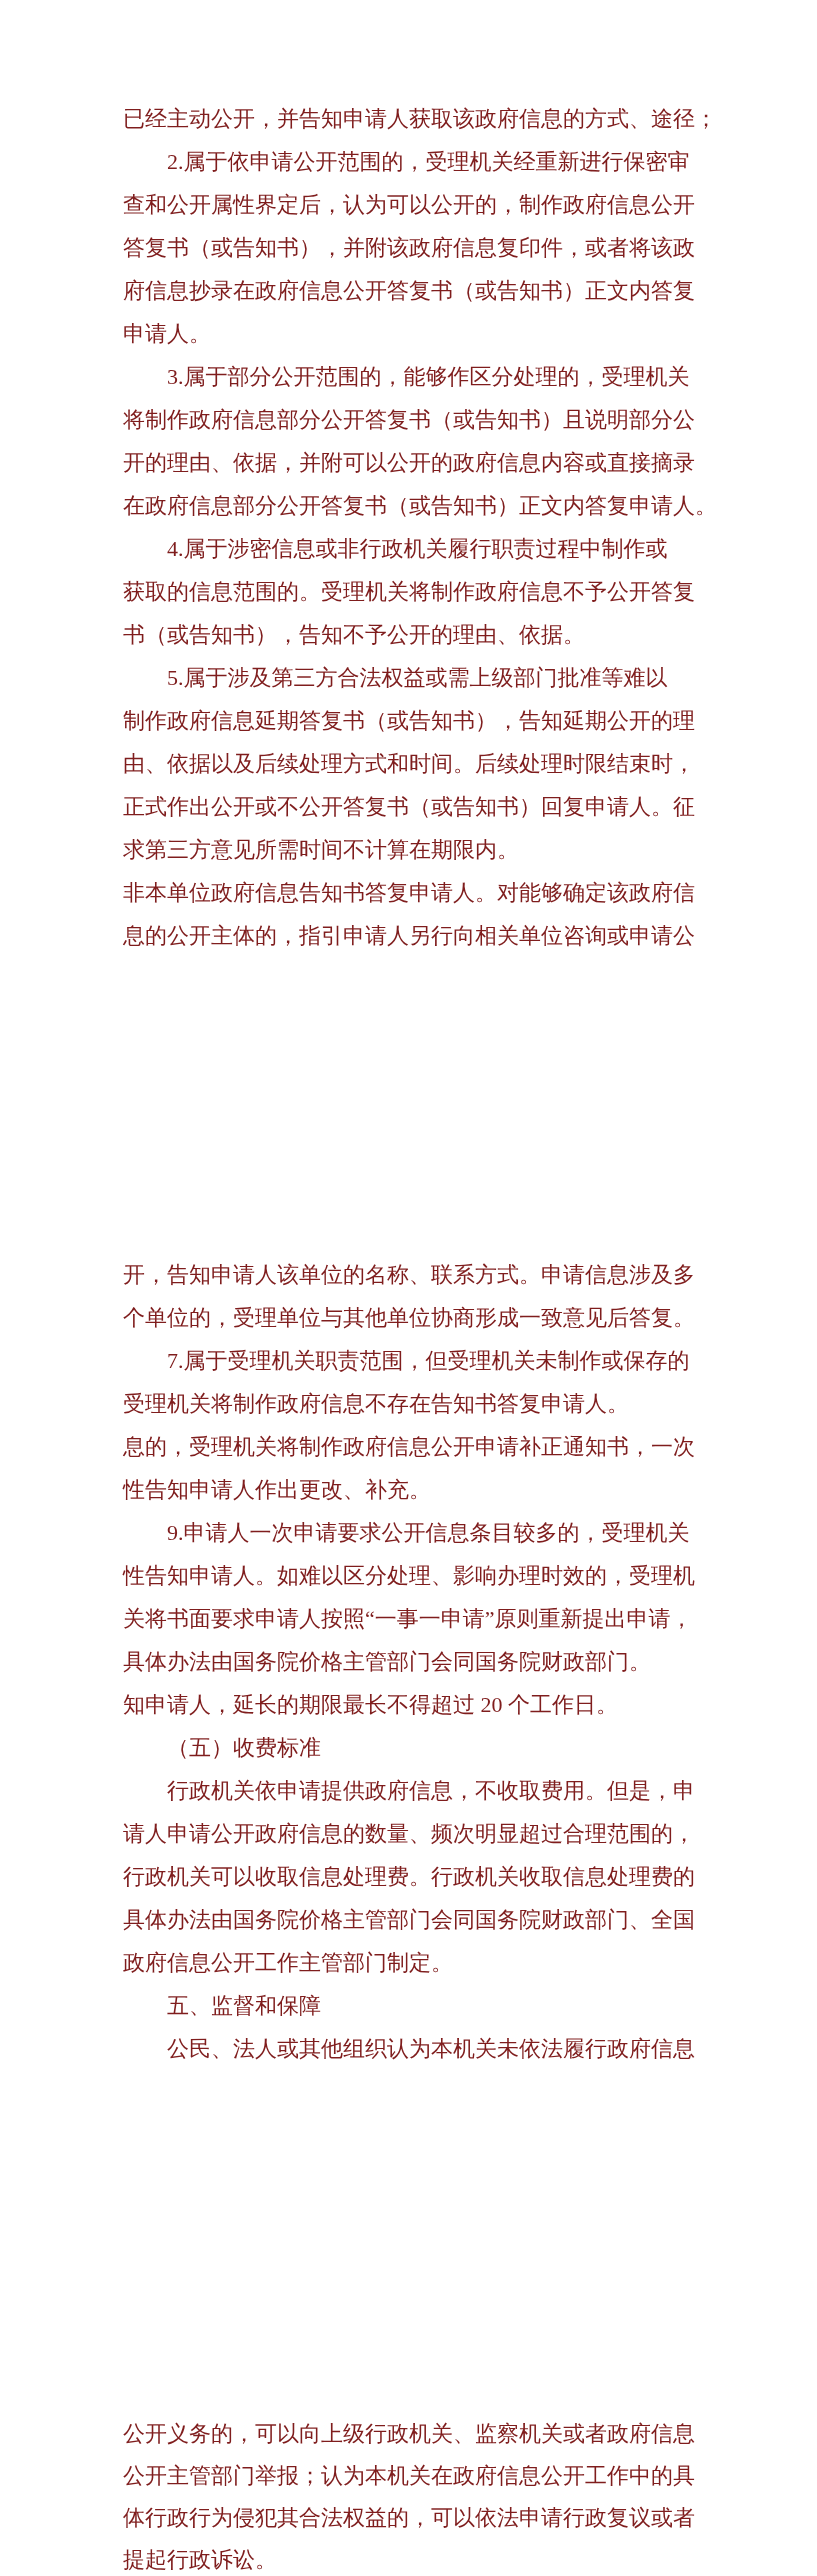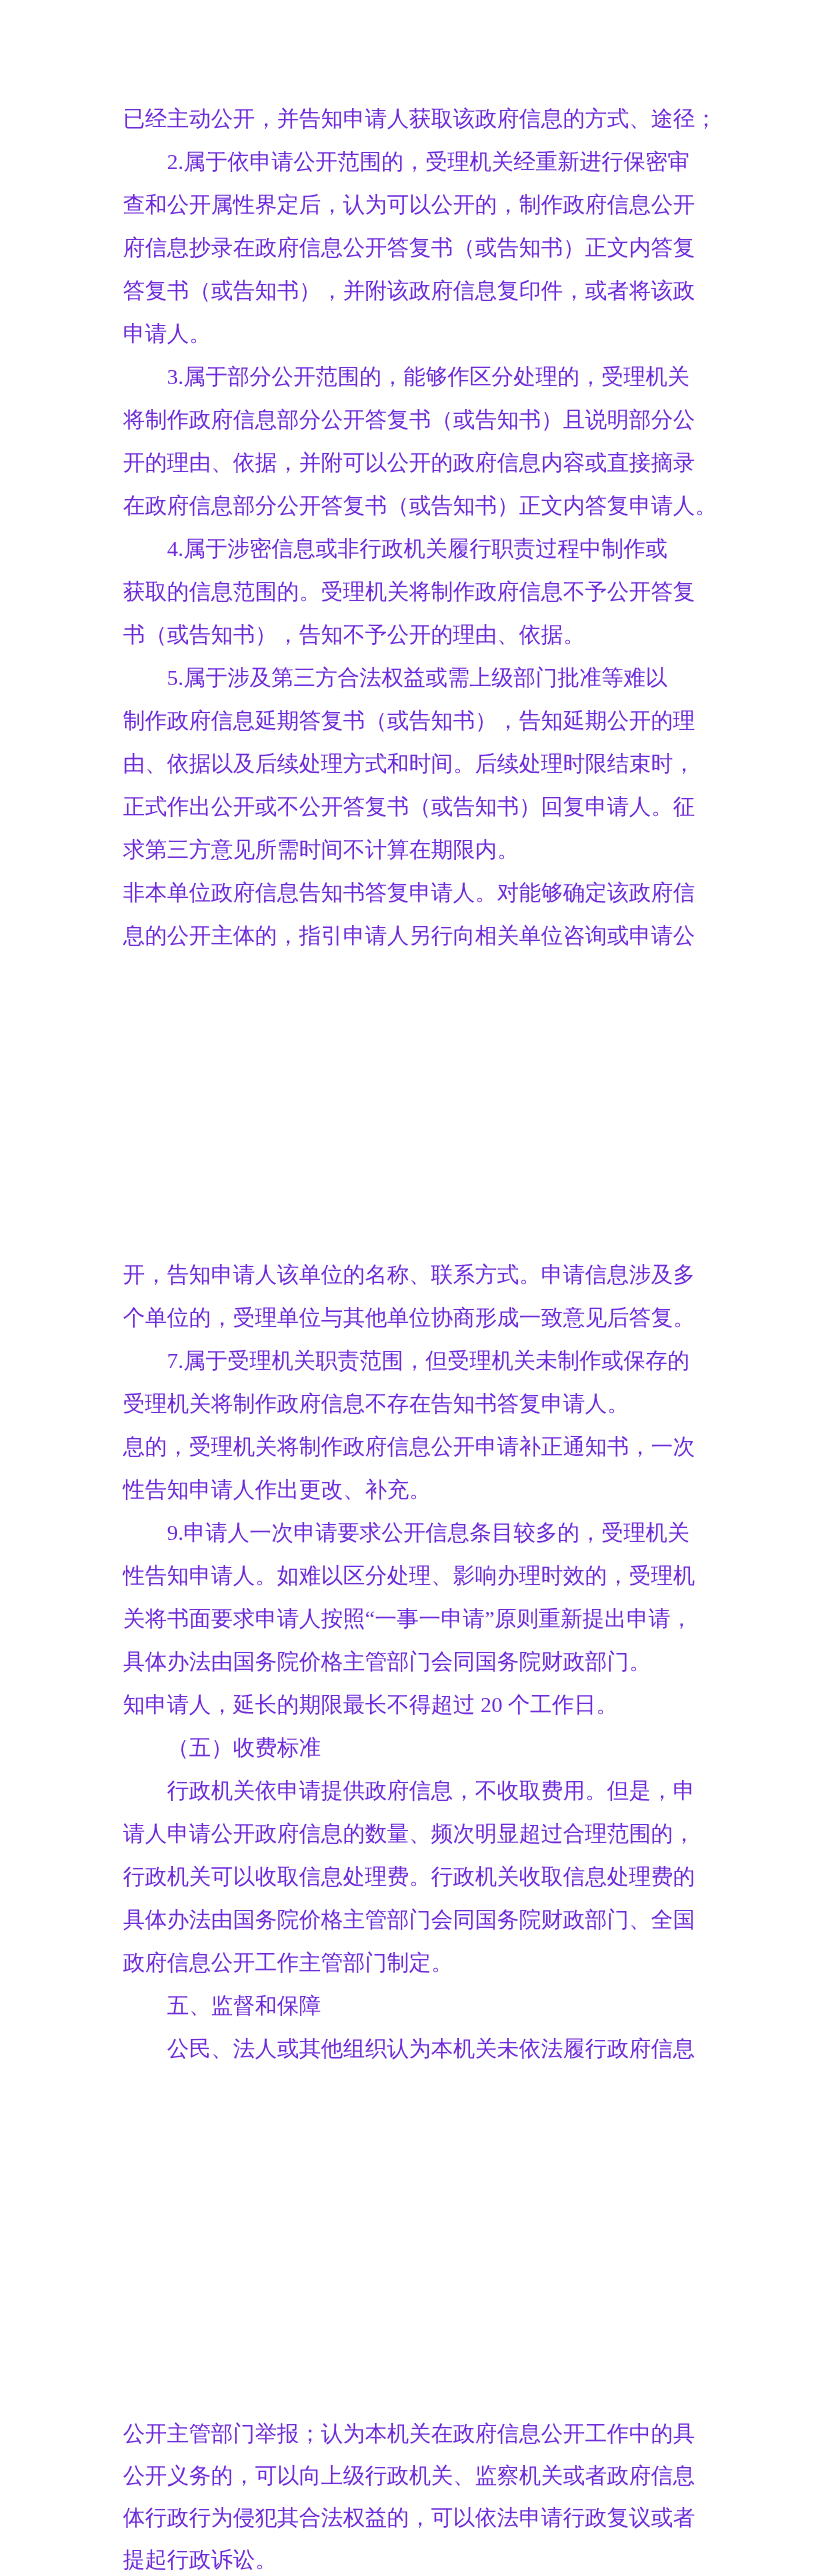--- a/index.html
+++ b/index.html
@@ -20,43 +20,43 @@
     left: 0;
     top: 0;
     width: 818px;
     height: 3470px;
     background: #ffffff;
   }
   .text-block {
     position: absolute;
     left: 123px;
     width: 587px;
-    color: #6d28d9;
+    color: #7f1d1d;
     font-size: 22px;
   }
   .block-0 { top: 97px;  line-height: 43px; }
   .block-1 { top: 1253px; line-height: 43px; }
   .block-2 { top: 2413px; line-height: 42px; }
   .line {
     white-space: nowrap;
   }
   .line.indent {
     padding-left: 44px; 
   }
 </style>
 </head>
 <body>
 
 <div class="page">
   <div class="text-block block-0">
       <div class="line">已经主动公开，并告知申请人获取该政府信息的方式、途径；</div>
       <div class="line indent">2.属于依申请公开范围的，受理机关经重新进行保密审</div>
       <div class="line">查和公开属性界定后，认为可以公开的，制作政府信息公开</div>
+      <div class="line">答复书（或告知书），并附该政府信息复印件，或者将该政</div>
       <div class="line">府信息抄录在政府信息公开答复书（或告知书）正文内答复</div>
-      <div class="line">答复书（或告知书），并附该政府信息复印件，或者将该政</div>
       <div class="line">申请人。</div>
       <div class="line indent">3.属于部分公开范围的，能够作区分处理的，受理机关</div>
       <div class="line">将制作政府信息部分公开答复书（或告知书）且说明部分公</div>
       <div class="line">开的理由、依据，并附可以公开的政府信息内容或直接摘录</div>
       <div class="line">在政府信息部分公开答复书（或告知书）正文内答复申请人。</div>
       <div class="line indent">4.属于涉密信息或非行政机关履行职责过程中制作或</div>
       <div class="line">获取的信息范围的。受理机关将制作政府信息不予公开答复</div>
       <div class="line">书（或告知书），告知不予公开的理由、依据。</div>
       <div class="line indent">5.属于涉及第三方合法权益或需上级部门批准等难以</div>
       <div class="line">制作政府信息延期答复书（或告知书），告知延期公开的理</div>
@@ -81,19 +81,19 @@
       <div class="line indent">（五）收费标准</div>
       <div class="line indent">行政机关依申请提供政府信息，不收取费用。但是，申</div>
       <div class="line">请人申请公开政府信息的数量、频次明显超过合理范围的，</div>
       <div class="line">行政机关可以收取信息处理费。行政机关收取信息处理费的</div>
       <div class="line">具体办法由国务院价格主管部门会同国务院财政部门、全国</div>
       <div class="line">政府信息公开工作主管部门制定。</div>
       <div class="line indent">五、监督和保障</div>
       <div class="line indent">公民、法人或其他组织认为本机关未依法履行政府信息</div>
     </div>
   <div class="text-block block-2">
+      <div class="line">公开义务的，可以向上级行政机关、监察机关或者政府信息</div>
       <div class="line">公开主管部门举报；认为本机关在政府信息公开工作中的具</div>
-      <div class="line">公开义务的，可以向上级行政机关、监察机关或者政府信息</div>
       <div class="line">体行政行为侵犯其合法权益的，可以依法申请行政复议或者</div>
       <div class="line">提起行政诉讼。</div>
     </div>
 </div>
 
 
 </body></html>

